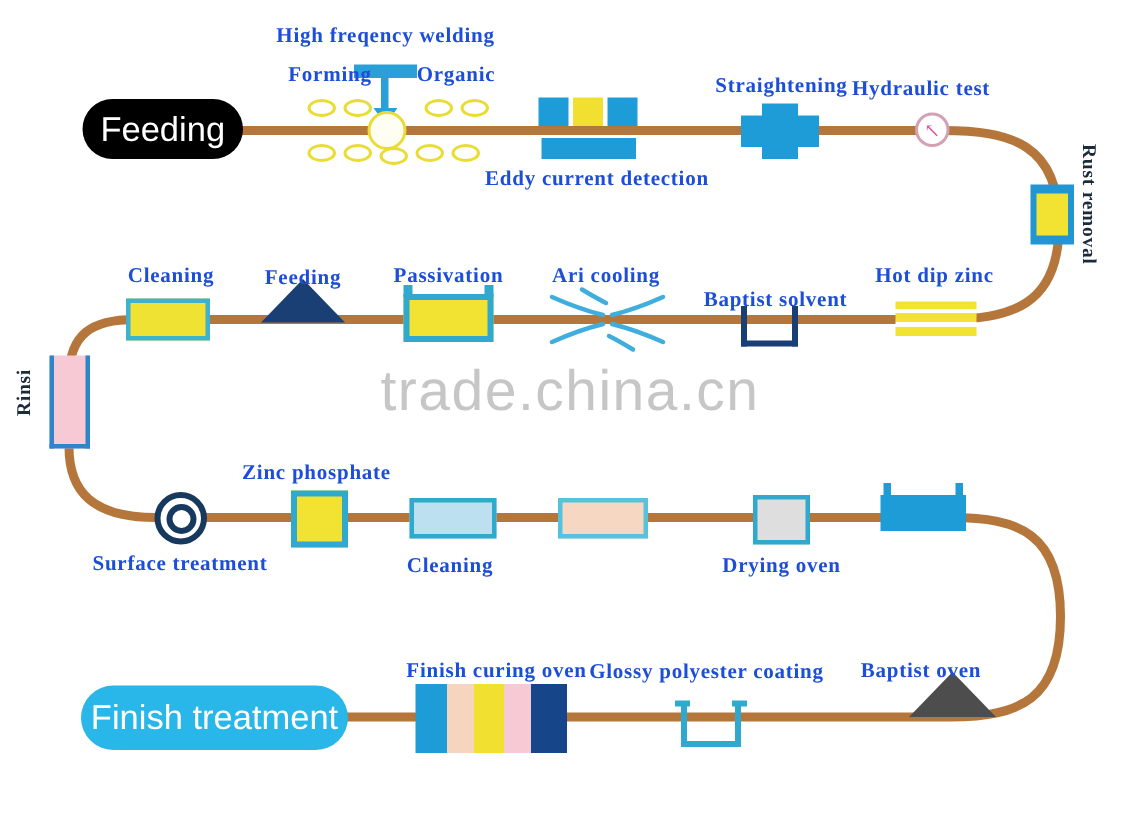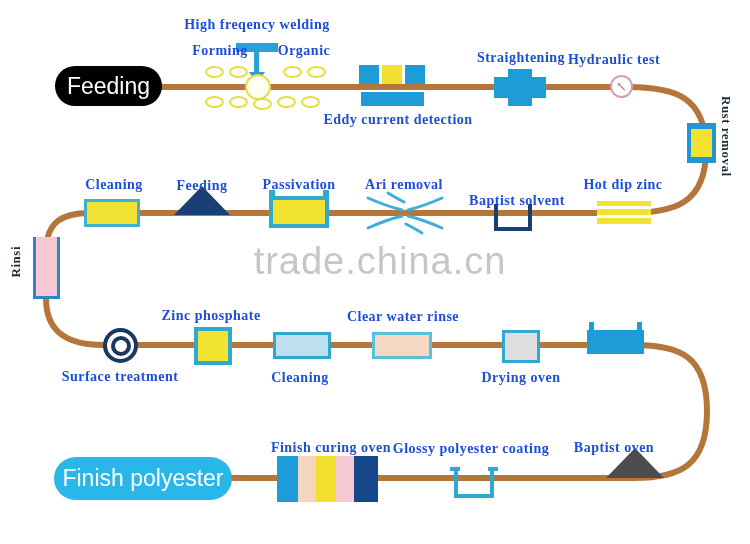--- a/index.html
+++ b/index.html
@@ -125,21 +125,21 @@
 
   <div class="lbl" style="left:114px;top:177px">Cleaning</div>
   <div class="dev clean2"></div>
 
   <div class="lbl" style="left:202px;top:178px">Feeding</div>
   <div class="dev tri-navy"></div>
 
   <div class="lbl" style="left:299px;top:177px">Passivation</div>
   <div class="dev passiv"></div>
 
-  <div class="lbl" style="left:404px;top:177px">Ari removal</div>
+  <div class="lbl" style="left:404px;top:177px">Ari cooling</div>
   <svg class="dev aircool" width="78" height="46">
     <g fill="none" stroke="#3faedc" stroke-width="3" stroke-linecap="round">
       <path d="M2 8 Q20 16 36 20"></path>
       <path d="M76 8 Q58 16 42 20"></path>
       <path d="M2 38 Q20 30 36 26"></path>
       <path d="M76 38 Q58 30 42 26"></path>
       <path d="M22 3 Q32 9 38 12"></path>
       <path d="M56 43 Q46 37 40 34"></path>
     </g>
   </svg>
@@ -157,29 +157,28 @@
     <div class="surface-inner"></div>
   </div>
   <div class="lbl" style="left:120px;top:369px">Surface treatment</div>
 
   <div class="lbl" style="left:211px;top:308px">Zinc phosphate</div>
   <div class="dev zincph"></div>
 
   <div class="dev clean3"></div>
   <div class="lbl" style="left:300px;top:370px">Cleaning</div>
 
-  <div class="lbl" style="left:403px;top:309px">Clear water rinse</div>
   <div class="dev cwr"></div>
 
   <div class="dev dryoven"></div>
   <div class="lbl" style="left:521px;top:370px">Drying oven</div>
 
   <div class="dev orgzinc"></div>
 
-  <div class="pill finish">Finish polyester</div>
+  <div class="pill finish">Finish treatment</div>
 
   <div class="lbl" style="left:331px;top:440px">Finish curing oven</div>
   <div class="dev fco">
     <div style="width:21px;background:#1e9cd8"></div>
     <div style="width:18px;background:#f6d5be"></div>
     <div style="width:20px;background:#f2e030"></div>
     <div style="width:18px;background:#f7c9d4"></div>
     <div style="width:24px;background:#17458a"></div>
   </div>
 

